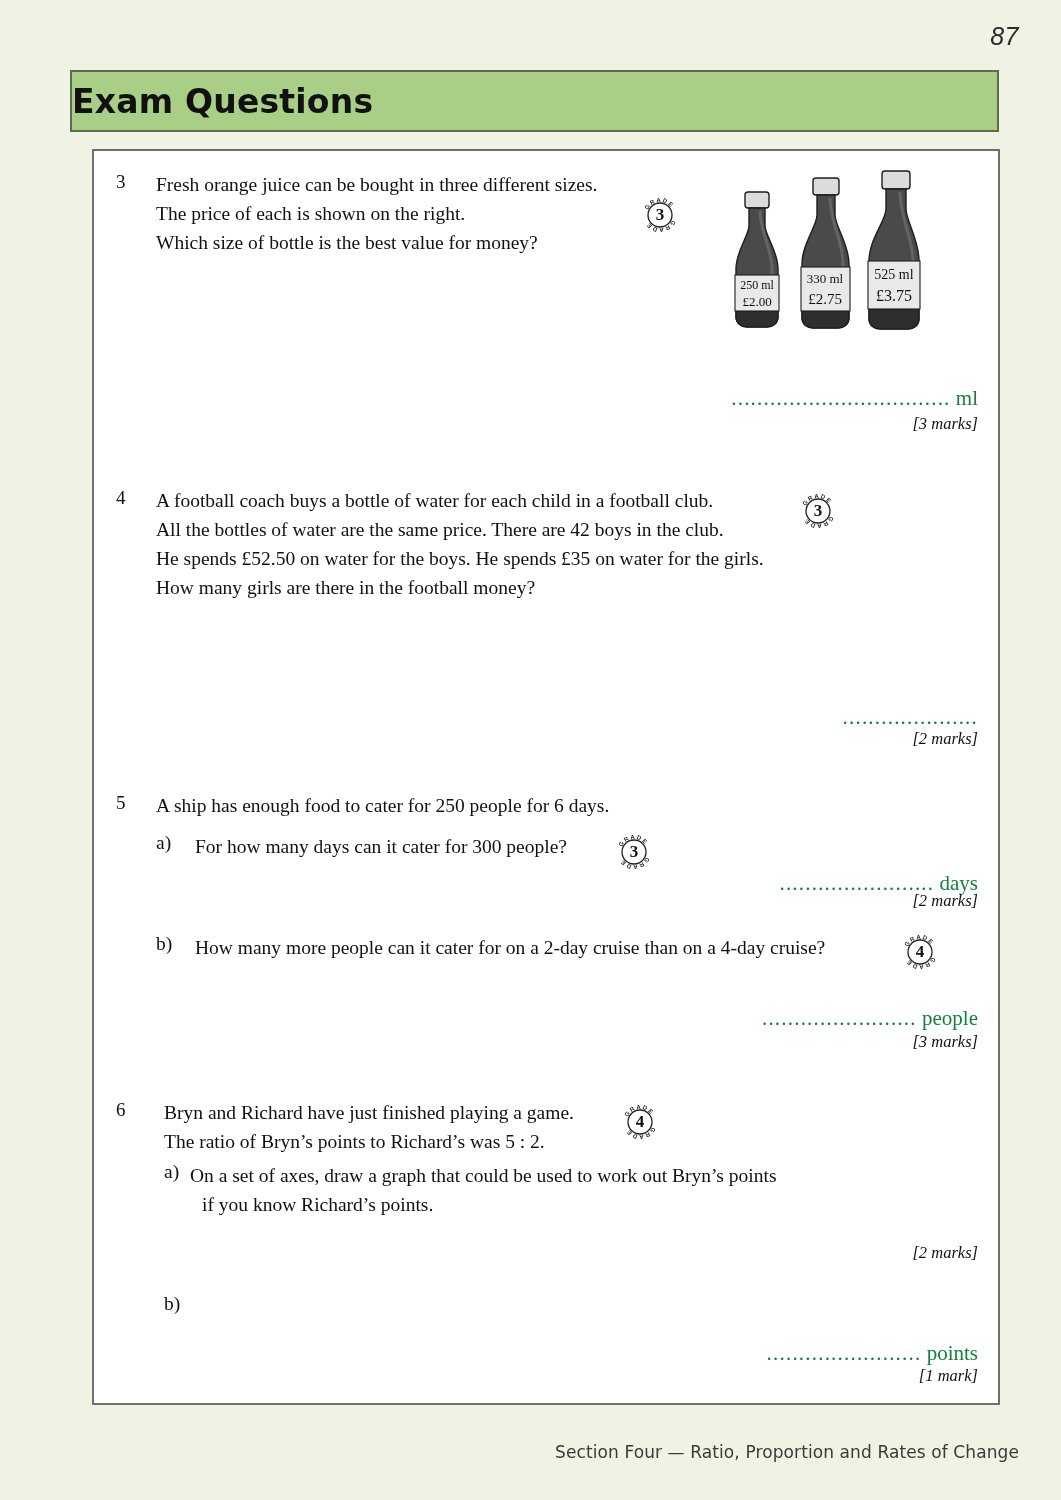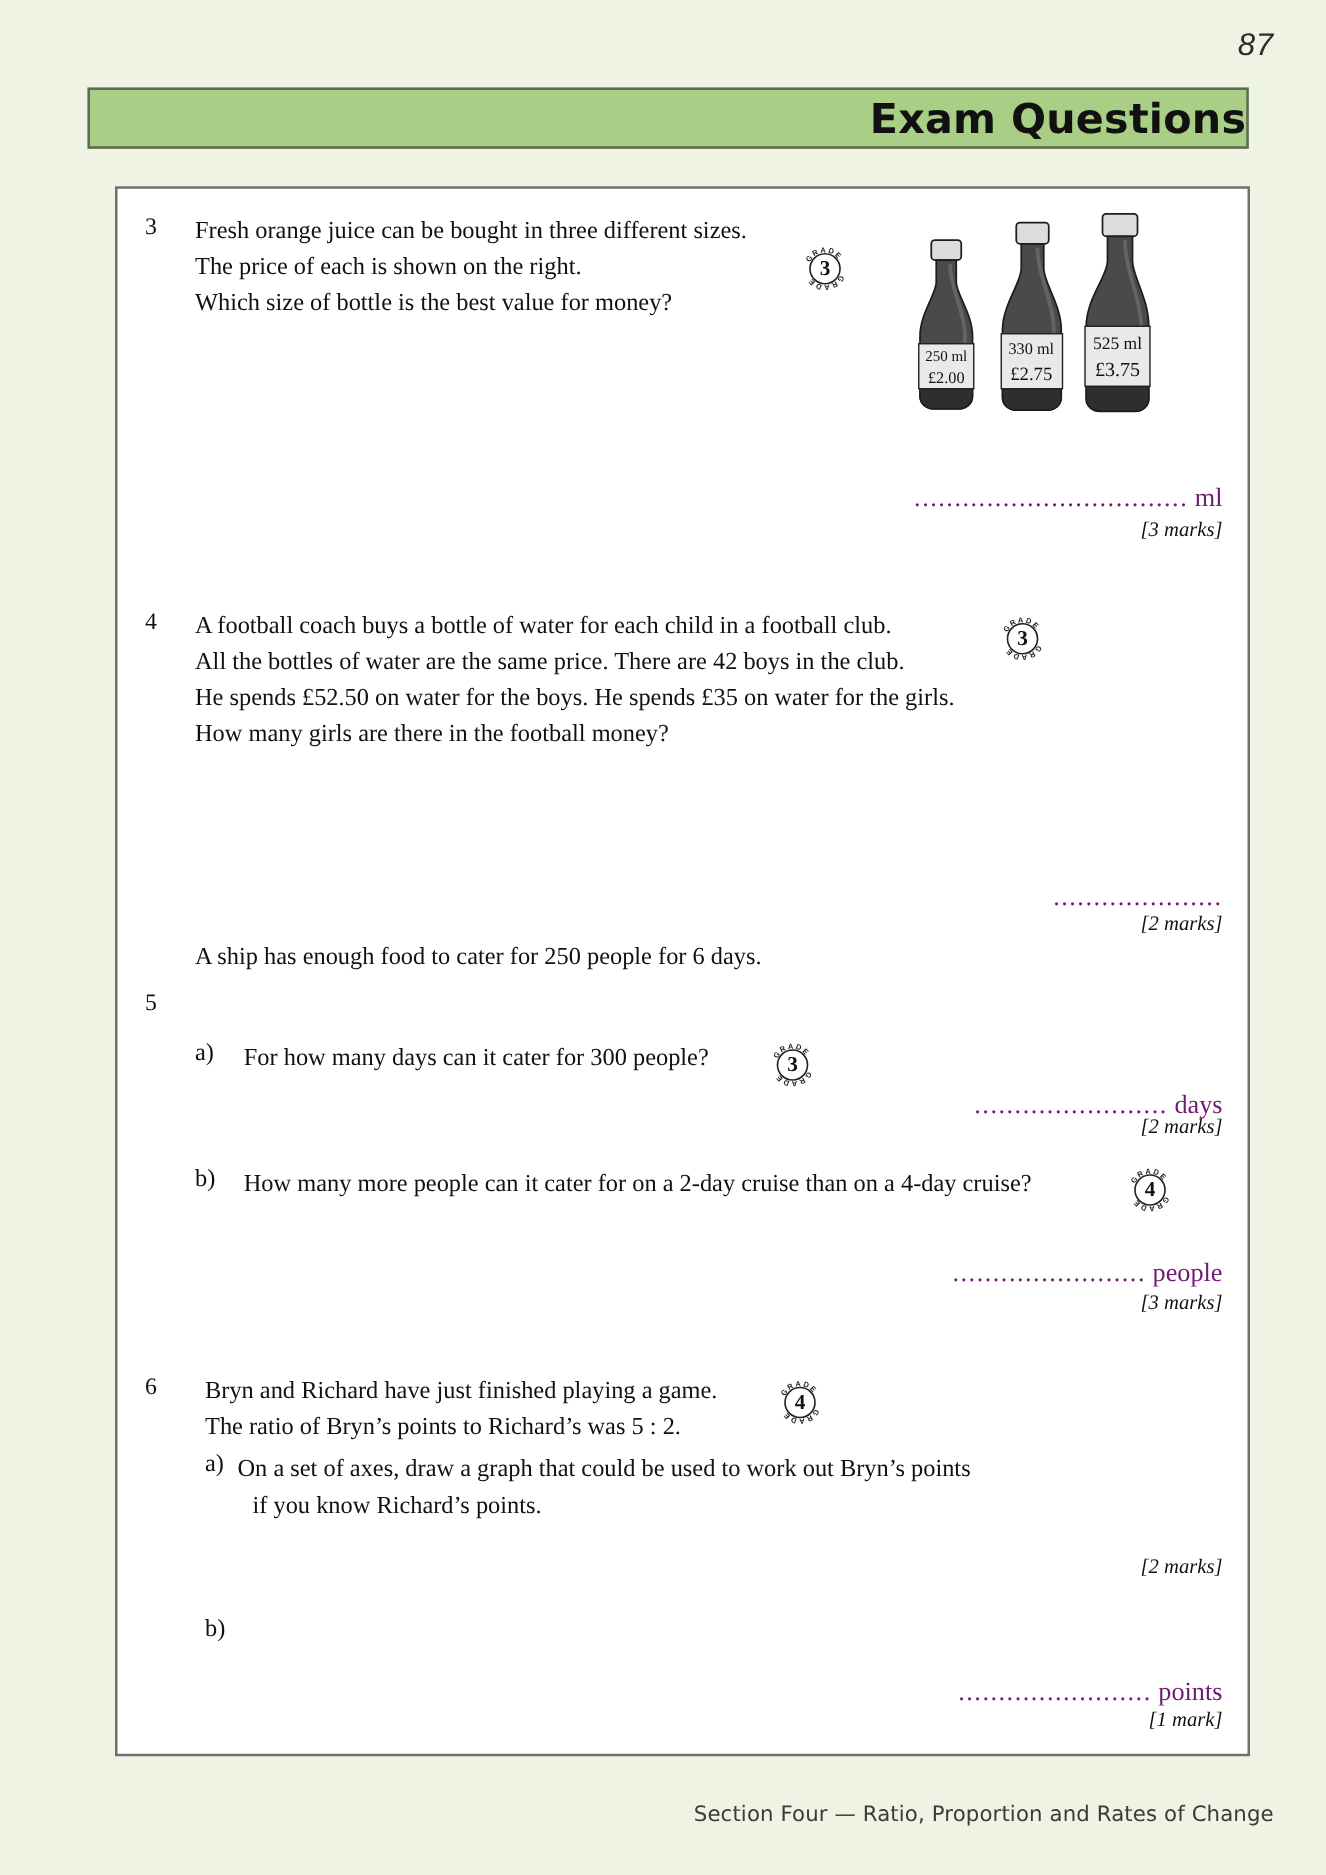--- a/index.html
+++ b/index.html
@@ -28,26 +28,26 @@
     letter-spacing: 0.5px;
     font-style: italic;
   }
 
   
   .banner {
     position: absolute;
     left: 70px;
     top: 70px;
     width: 929px;
-    height: 49px;
+    height: 62px;
     background: #a9ce85;
     border: 2px solid #5d6b50;
     display: flex;
     align-items: center;
-    justify-content: flex-end;
+    justify-content: flex-start;
   }
   .banner-title {
     font-family: "DejaVu Sans", sans-serif;
     font-weight: bold;
     font-size: 33px;
     color: #111;
     letter-spacing: 0.2px;
   }
 
   
@@ -83,21 +83,21 @@
     font-size: 19.5px;
     line-height: 29px;
     color: #111;
   }
   .sub-text .ln { display: block; white-space: nowrap; }
 
   
   .answer {
     position: absolute;
     font-size: 21px;
-    color: #701a75;
+    color: #15803d;
     white-space: nowrap;
     text-align: center;
   }
   .dots { letter-spacing: 1.2px; }
   .marks {
     position: absolute;
     font-size: 16.5px;
     font-style: italic;
     color: #111;
     white-space: nowrap;
@@ -241,21 +241,21 @@
     </svg>
   </div>
 
   <div class="answer" style="right:20px; top:554px;">
     <span class="dots">.....................</span>
     <span></span>
   </div>
   <div class="marks" style="right:20px; top:578px;">[2 marks]</div>
 
   <div class="qnum" style="left:22px; top:641px;">5</div>
-  <div class="qbody" style="left:62px; top:600px;">
+  <div class="qbody" style="left:62px; top:640px;">
     <span class="ln">A ship has enough food to cater for 250 people for 6 days.</span>
   </div>
 
   <div class="sub-label" style="left:62px; top:681px;">a)</div>
   <div class="sub-text" style="left:101px; top:681px;">
     <span class="ln">For how many days can it cater for 300 people?</span>
   </div>
   <div class="badge" style="left:519px; top:680px;">
     <svg viewBox="0 0 42 42" xmlns="http://www.w3.org/2000/svg">
       <defs>

